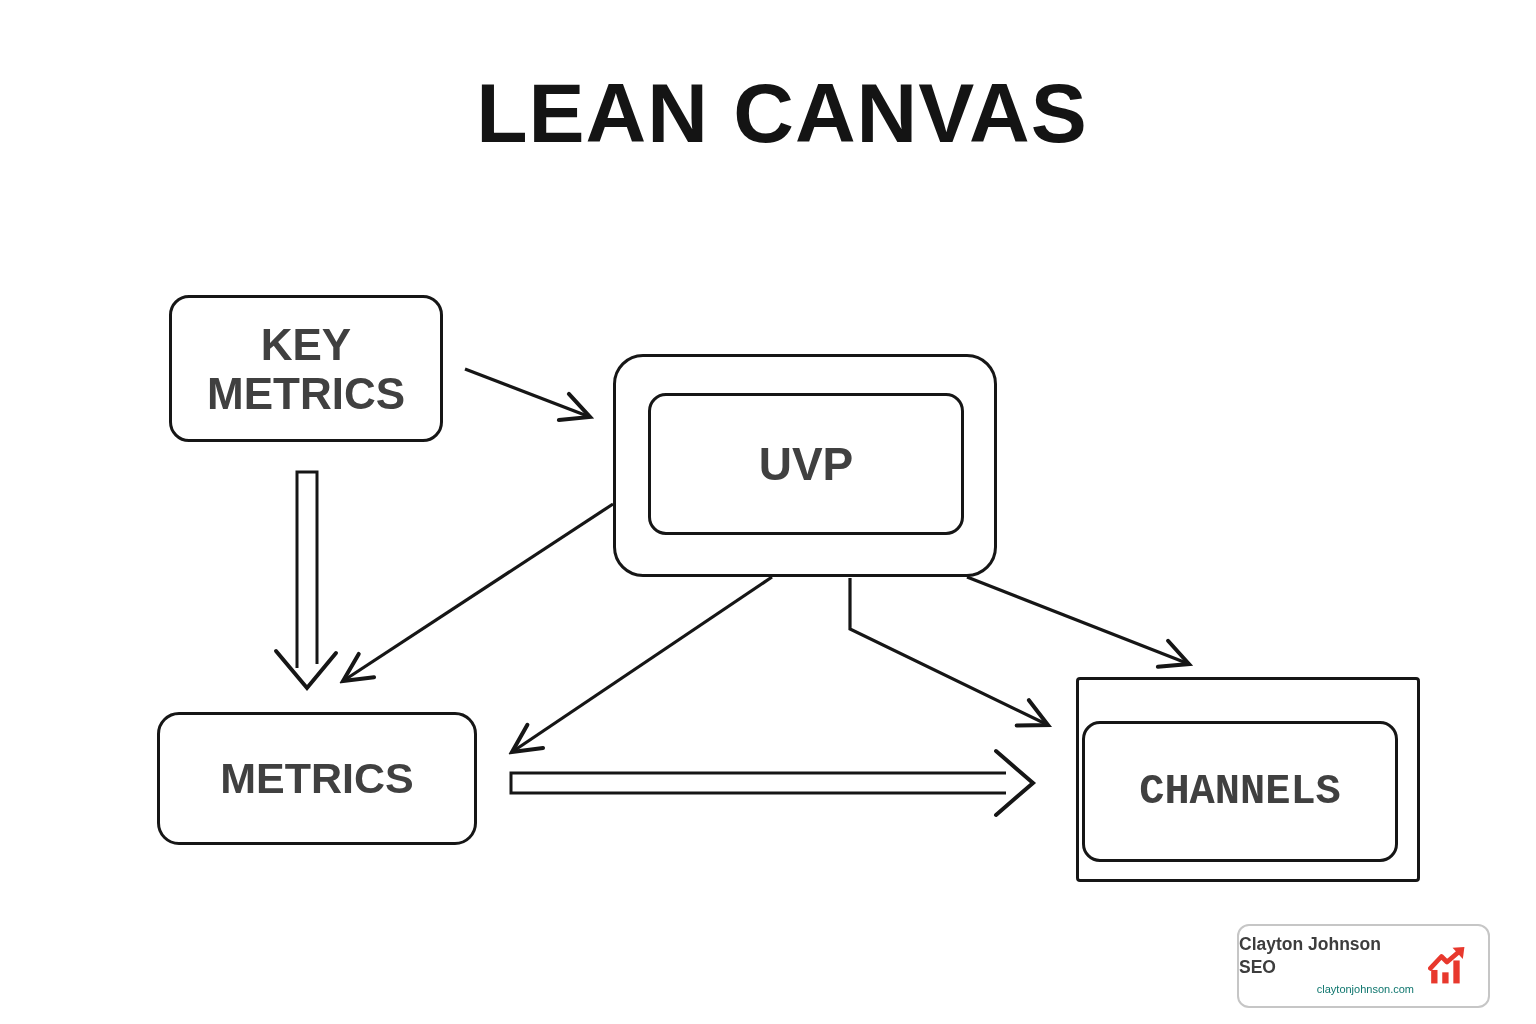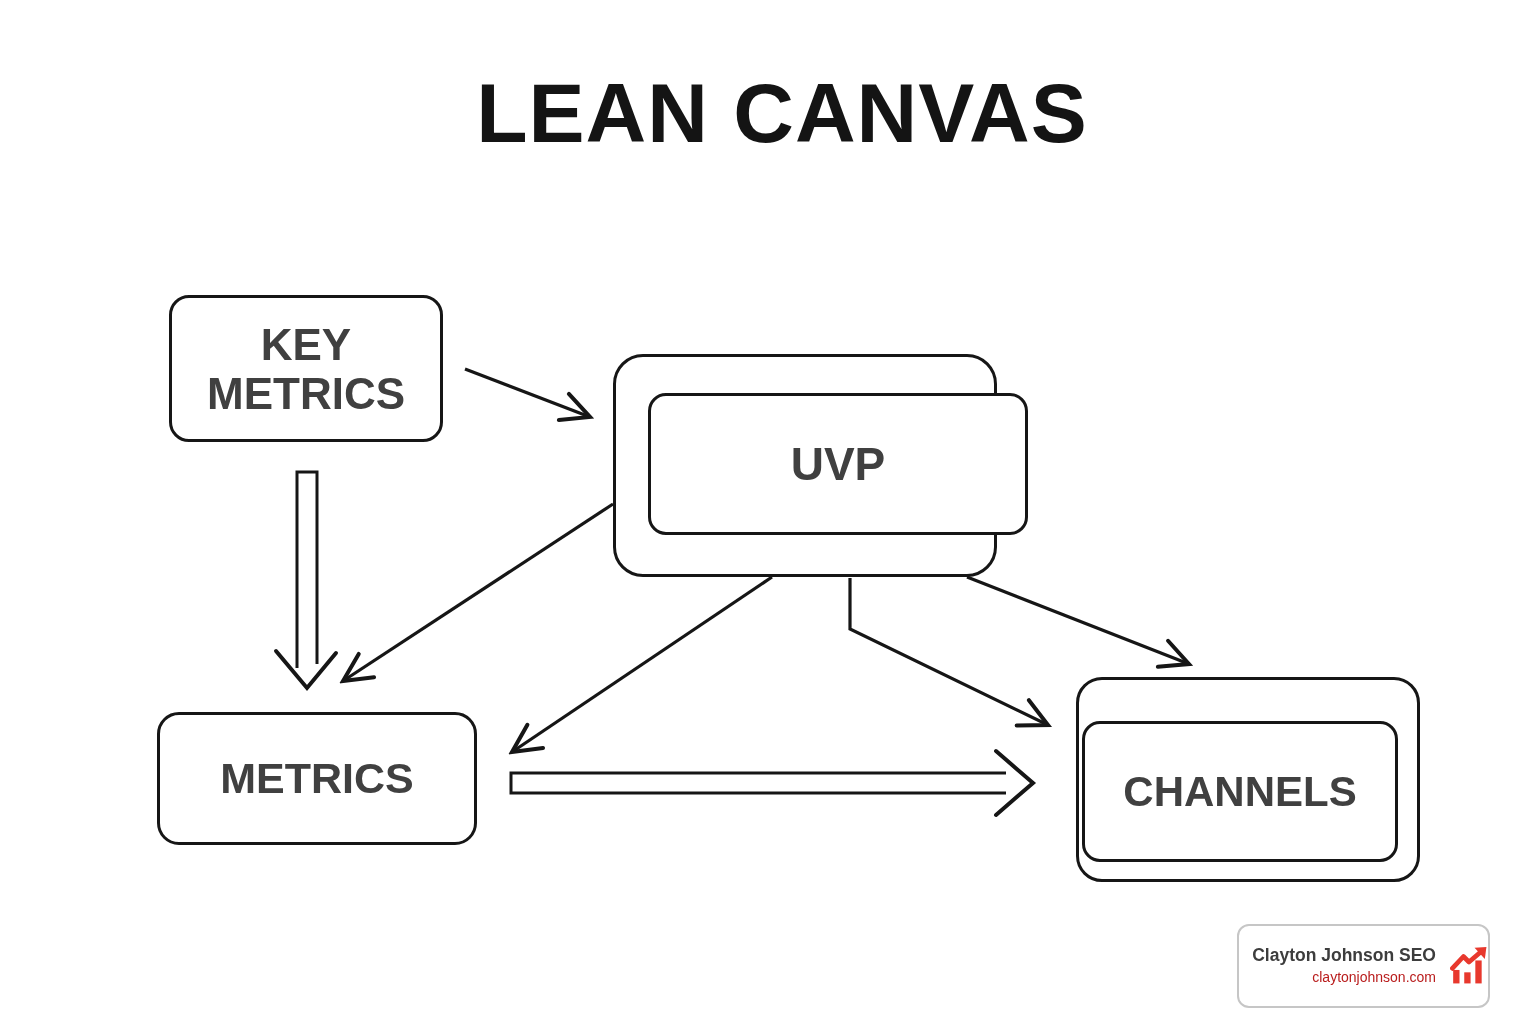--- a/index.html
+++ b/index.html
@@ -21,36 +21,36 @@
     position: absolute; background: #ffffff; border: 3.5px solid #161616;
     display: flex; align-items: center; justify-content: center;
     color: #404040; font-weight: 700; text-align: center;
   }
   .node-label { display: block; }
 
   .key-metrics { left: 169px; top: 295px; width: 274px; height: 147px; border-radius: 20px; font-size: 44px; line-height: 49px; }
   .key-metrics .node-label { width: 230px; }
 
   .uvp-outer { left: 613px; top: 354px; width: 384px; height: 223px; border-radius: 30px; }
-  .uvp-inner { left: 32px; top: 36px; width: 380px; height: 142px; border-radius: 18px; border-width: 3px; position: absolute; font-size: 46px; }
+  .uvp-inner { left: 32px; top: 36px; width: 316px; height: 142px; border-radius: 18px; border-width: 3px; position: absolute; font-size: 46px; }
 
   .problems { left: 157px; top: 712px; width: 320px; height: 133px; border-radius: 22px; font-size: 43px; }
 
-  .channels-outer { left: 1076px; top: 677px; width: 344px; height: 205px; border-radius: 26px; }
+  .channels-outer { left: 1076px; top: 677px; width: 344px; height: 205px; border-radius: 4px; font-family: Liberation Mono, monospace; }
   .channels-inner { left: 3px; top: 41px; width: 316px; height: 141px; border-radius: 18px; border-width: 3px; position: absolute; font-size: 42px; }
 
   .watermark {
     position: absolute; left: 1237px; top: 924px; width: 253px; height: 84px;
     background: #ffffff; border: 2px solid #c6c6c6; border-radius: 12px;
     display: flex; align-items: center; justify-content: flex-end;
-    gap: 14px;
+    padding-right: 22px; gap: 14px;
   }
   .wm-text { display: flex; flex-direction: column; align-items: flex-end; }
   .wm-name { font-size: 17.5px; font-weight: 700; color: #3d3d3d; line-height: 23px; }
-  .wm-domain { font-size: 14px; font-weight: 400; color: #b91c1c; line-height: 21px; text-align: center; }
+  .wm-domain { font-size: 11px; font-weight: 400; color: #0f766e; line-height: 21px; text-align: center; }
   .wm-icon { width: 38px; height: 42px; flex: 0 0 auto; }
 </style>
 </head>
 <body>
 
 <div class="stage">
 
   <h1 class="title">LEAN CANVAS</h1>
 
   <svg class="arrows" viewBox="0 0 1536 1024" xmlns="http://www.w3.org/2000/svg">

